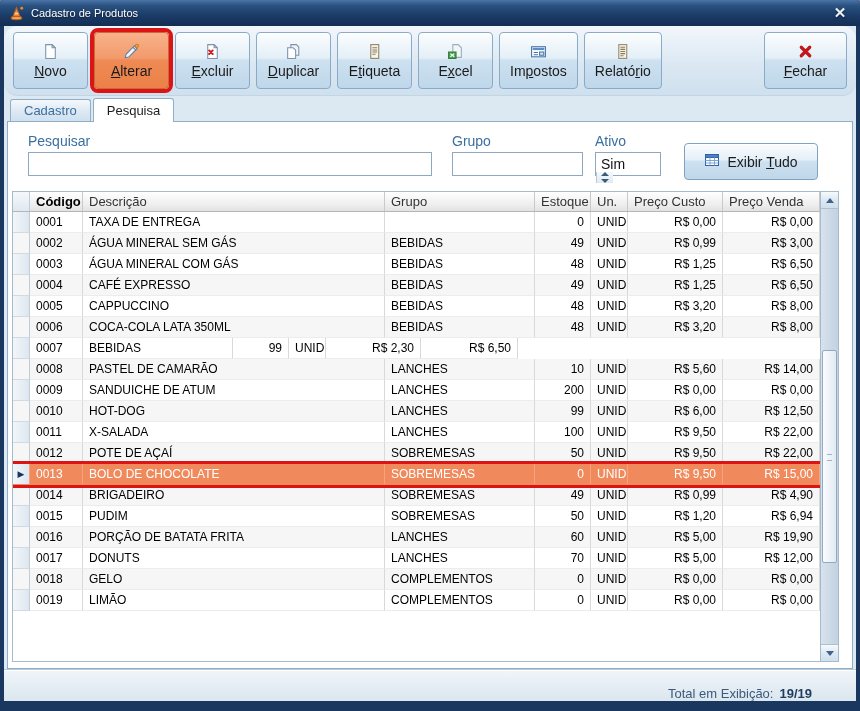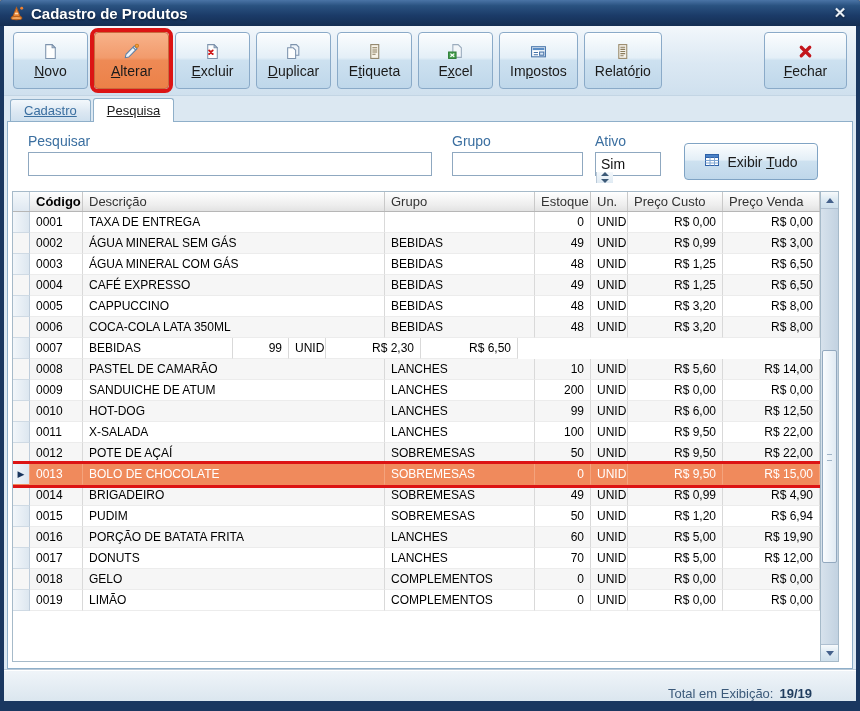--- a/index.html
+++ b/index.html
@@ -1,43 +1,43 @@
 <!DOCTYPE html>
 <html><head>
 <meta charset="utf-8">
 <style>
   * { margin:0; padding:0; box-sizing:border-box; }
   body { font-family:"Liberation Sans", sans-serif; background:#8a8a8a; }
   .window { position:relative; width:860px; height:711px; background:#1a3760; overflow:hidden; border-radius:3px 3px 0 0; }
 
   
   .titlebar { height:26px; background:linear-gradient(180deg,#4a74a6 0%,#2a5280 22%,#1b3b68 60%,#142e52 100%); display:flex; align-items:center; padding:0 8px; gap:6px; }
-  .titlebar .title { color:#fff; font-size:15px; font-weight:bold; text-shadow:0 1px 2px rgba(0,0,0,.55); }
+  .titlebar .title { color:#fff; font-size:11px; font-weight:normal; text-shadow:0 1px 2px rgba(0,0,0,.55); }
   .appicon { width:17px; height:17px; display:flex; }
   .close-btn { margin-left:auto; color:#e9eff6; font-size:15px; font-weight:bold; width:24px; text-align:center; line-height:22px; cursor:default; text-shadow:0 1px 2px rgba(0,0,0,.5); }
 
   .frame { position:absolute; top:26px; left:4px; right:4px; bottom:10px; display:flex; flex-direction:column; background:#dce8f2; }
 
   
-  .toolbar { flex:none; height:70px; background:linear-gradient(180deg,#f2f7fb,#dbe8f3 55%,#cfe0ee); border-bottom:1px solid #c3d5e4; display:flex; align-items:center; padding:0 9px; gap:6px; }
+  .toolbar { flex:none; height:70px; background:linear-gradient(180deg,#f2f7fb,#dbe8f3 55%,#cfe0ee); border-bottom:1px solid #c3d5e4; display:flex; align-items:center; padding:0 9px; gap:6px;border-radius:14px; }
   .tbtn { height:57px; min-width:75px; padding:0 10px; border:1px solid #8aaac8; border-radius:4px;
           background:linear-gradient(180deg,#fbfdfe,#e4eff7 45%,#cde1f0 50%,#bfd7ea);
           display:flex; flex-direction:column; align-items:center; justify-content:center; gap:3px;
           font-family:inherit; font-size:14px; color:#1b1b1b; box-shadow:inset 0 1px 0 #fff; cursor:default; }
   .tbtn .icn { display:flex; width:17px; height:17px; }
   .tbtn svg { width:17px; height:17px; }
   .tbtn.highlight { background:linear-gradient(180deg,#f8b28a,#f29b6c 45%,#ee8a55 50%,#ec8148);
                     border-color:#c96a3e; outline:4px solid #dc1414; box-shadow:none; }
   .tbtn.fechar { margin-left:auto; min-width:83px; }
 
   
   .tabstrip { flex:none; height:25px; padding:2px 6px 0; display:flex; align-items:flex-end; gap:2px; position:relative; z-index:3; }
   .tab { height:22px; padding:3px 13px; display:flex; align-items:center; font-size:13px; color:#3b6fa0;
          background:linear-gradient(180deg,#f3f8fc,#dbe7f2 60%,#cfe0ee); border:1px solid #8fafc9; border-bottom:none;
-         border-radius:3px 3px 0 0; cursor:default;text-decoration:underline; }
+         border-radius:3px 3px 0 0; cursor:default; }
   .tab.active { background:#fff; color:#1c1c1c; height:24px; margin-bottom:-1px; }
 
   
   .page { flex:1; margin:0 3px; background:#fff; border:1px solid #8fafc9; display:flex; flex-direction:column; position:relative; z-index:2; min-height:0; }
 
   
   .filters { flex:none; height:65px; position:relative; }
   .flabel { position:absolute; font-size:14px; color:#3b6fa0; }
   .ftext { position:absolute; height:24px; border:1px solid #8fa8c0; background:#fff; font-family:inherit; font-size:13px; padding:0 5px; }
   .lbl-pesquisar { left:20px; top:11px; }  .inp-pesquisar { left:20px; top:30px; width:404px; }

